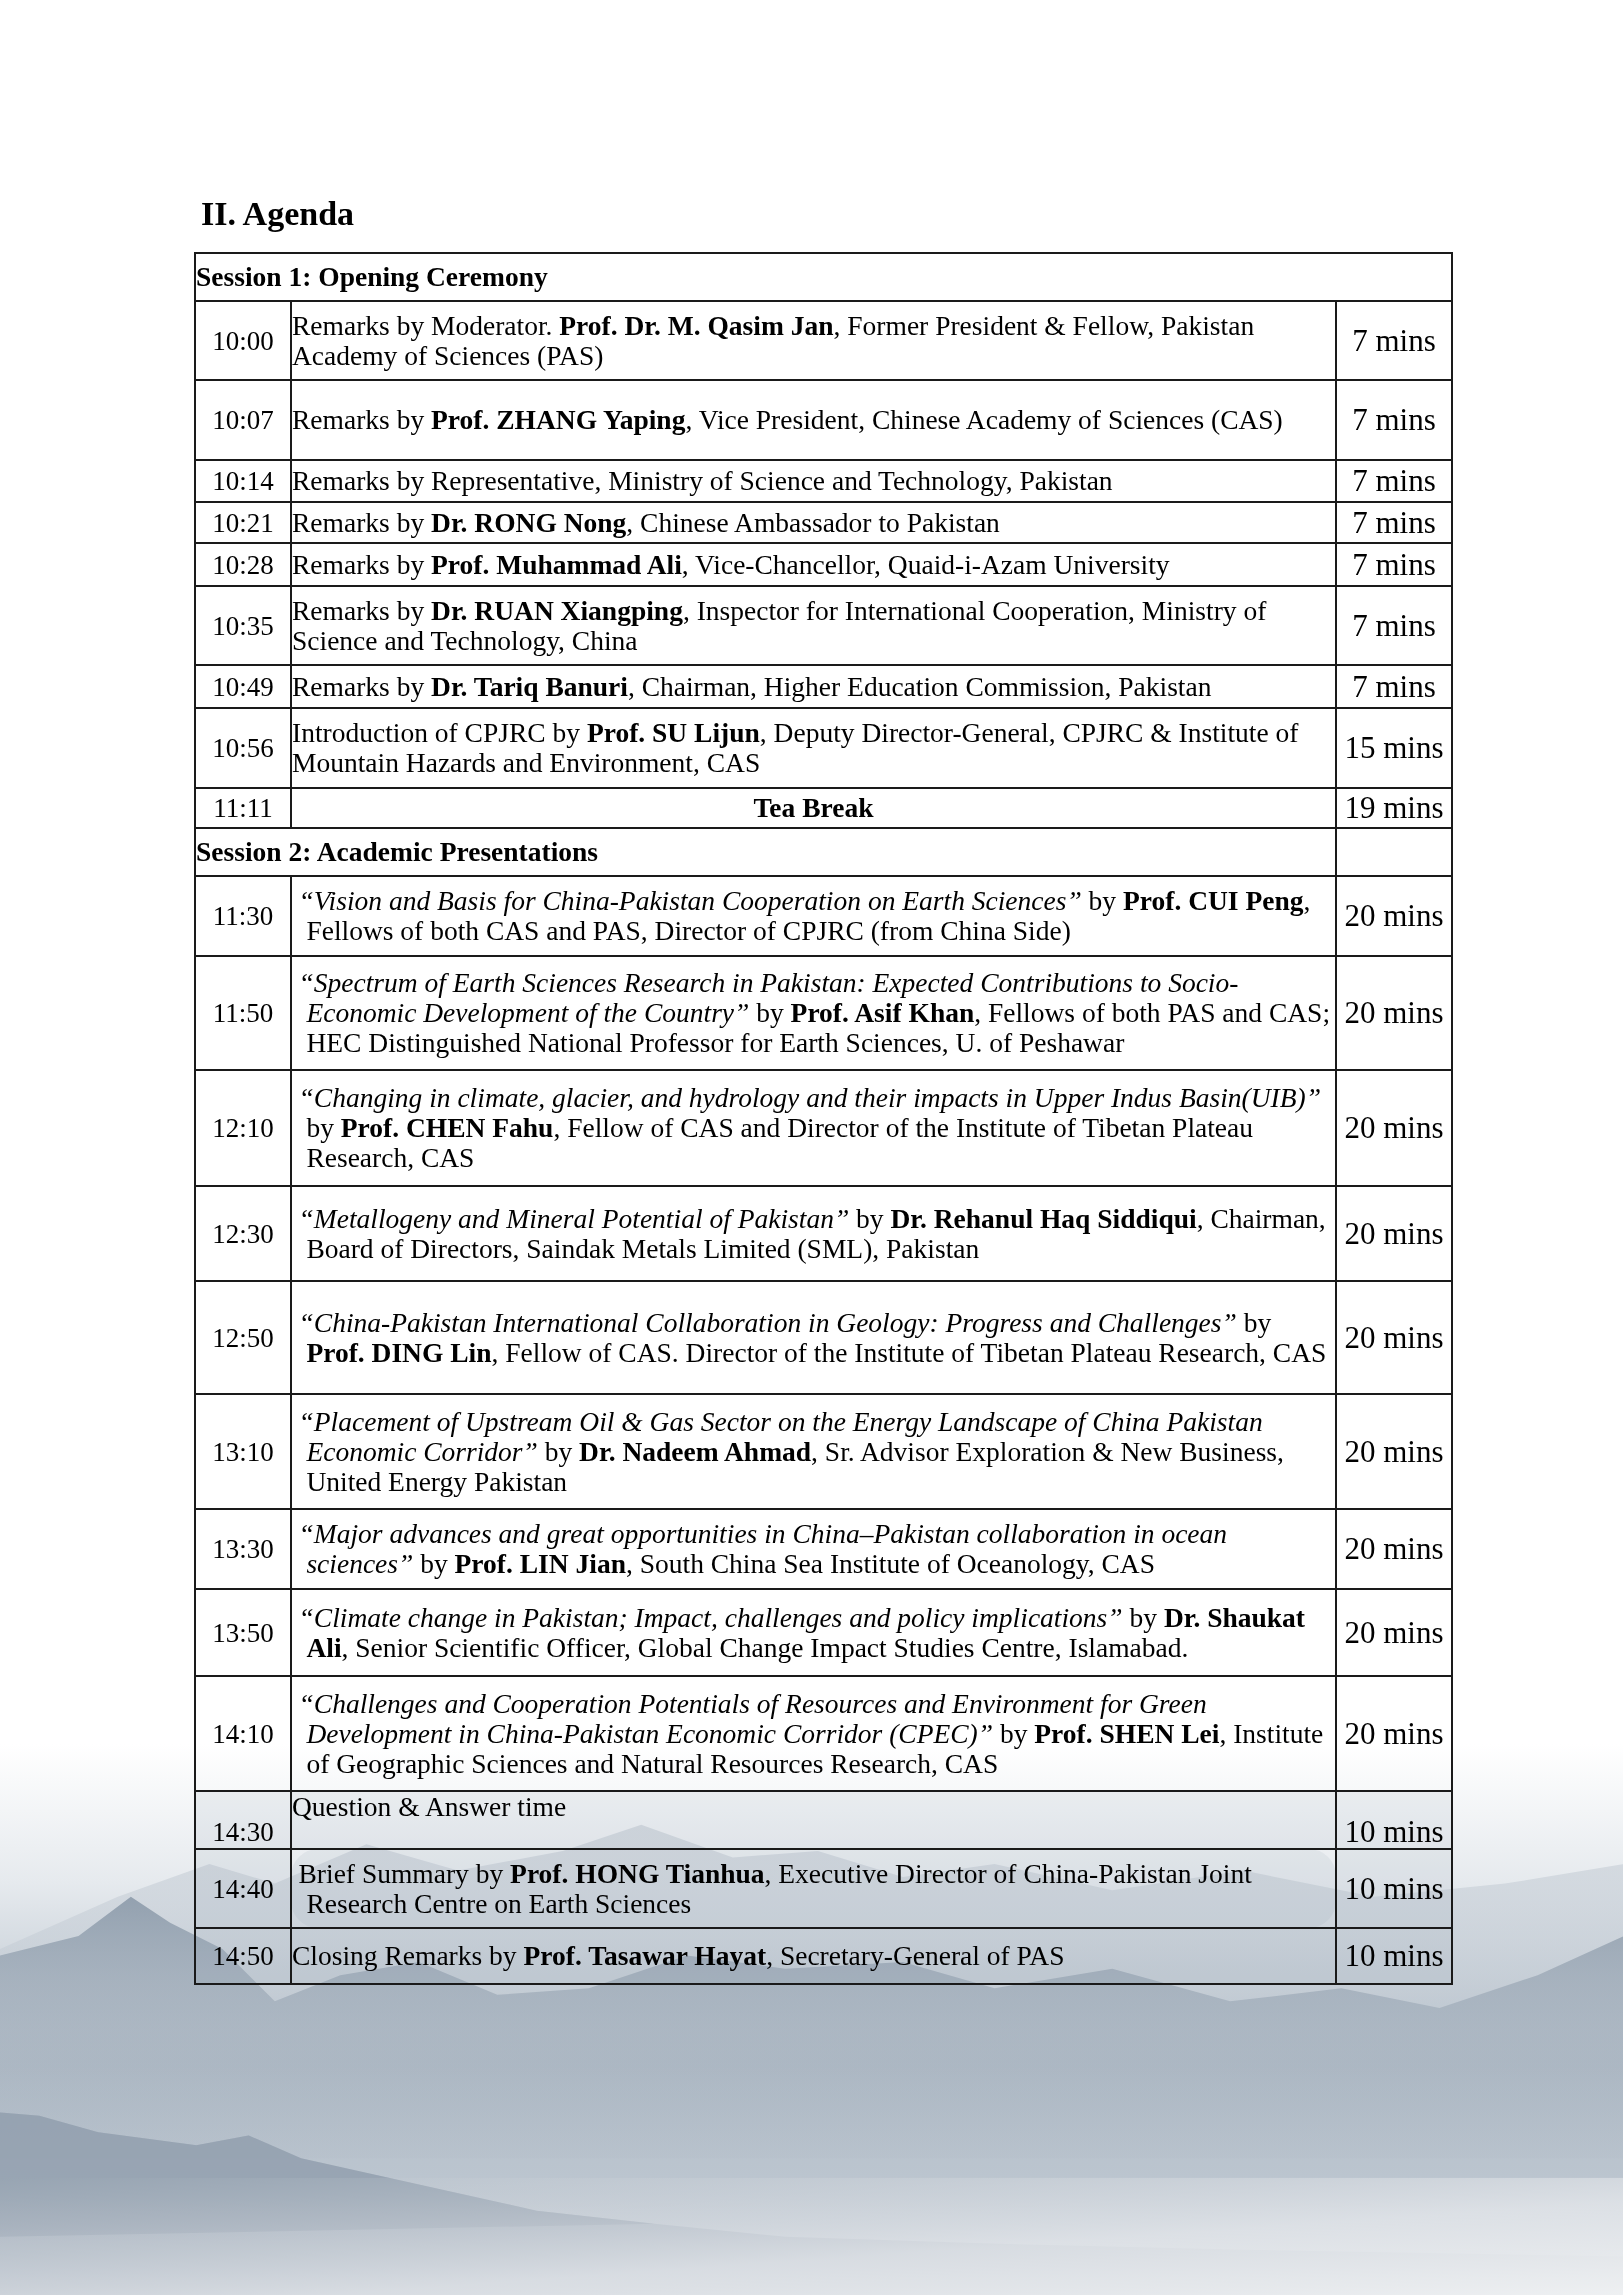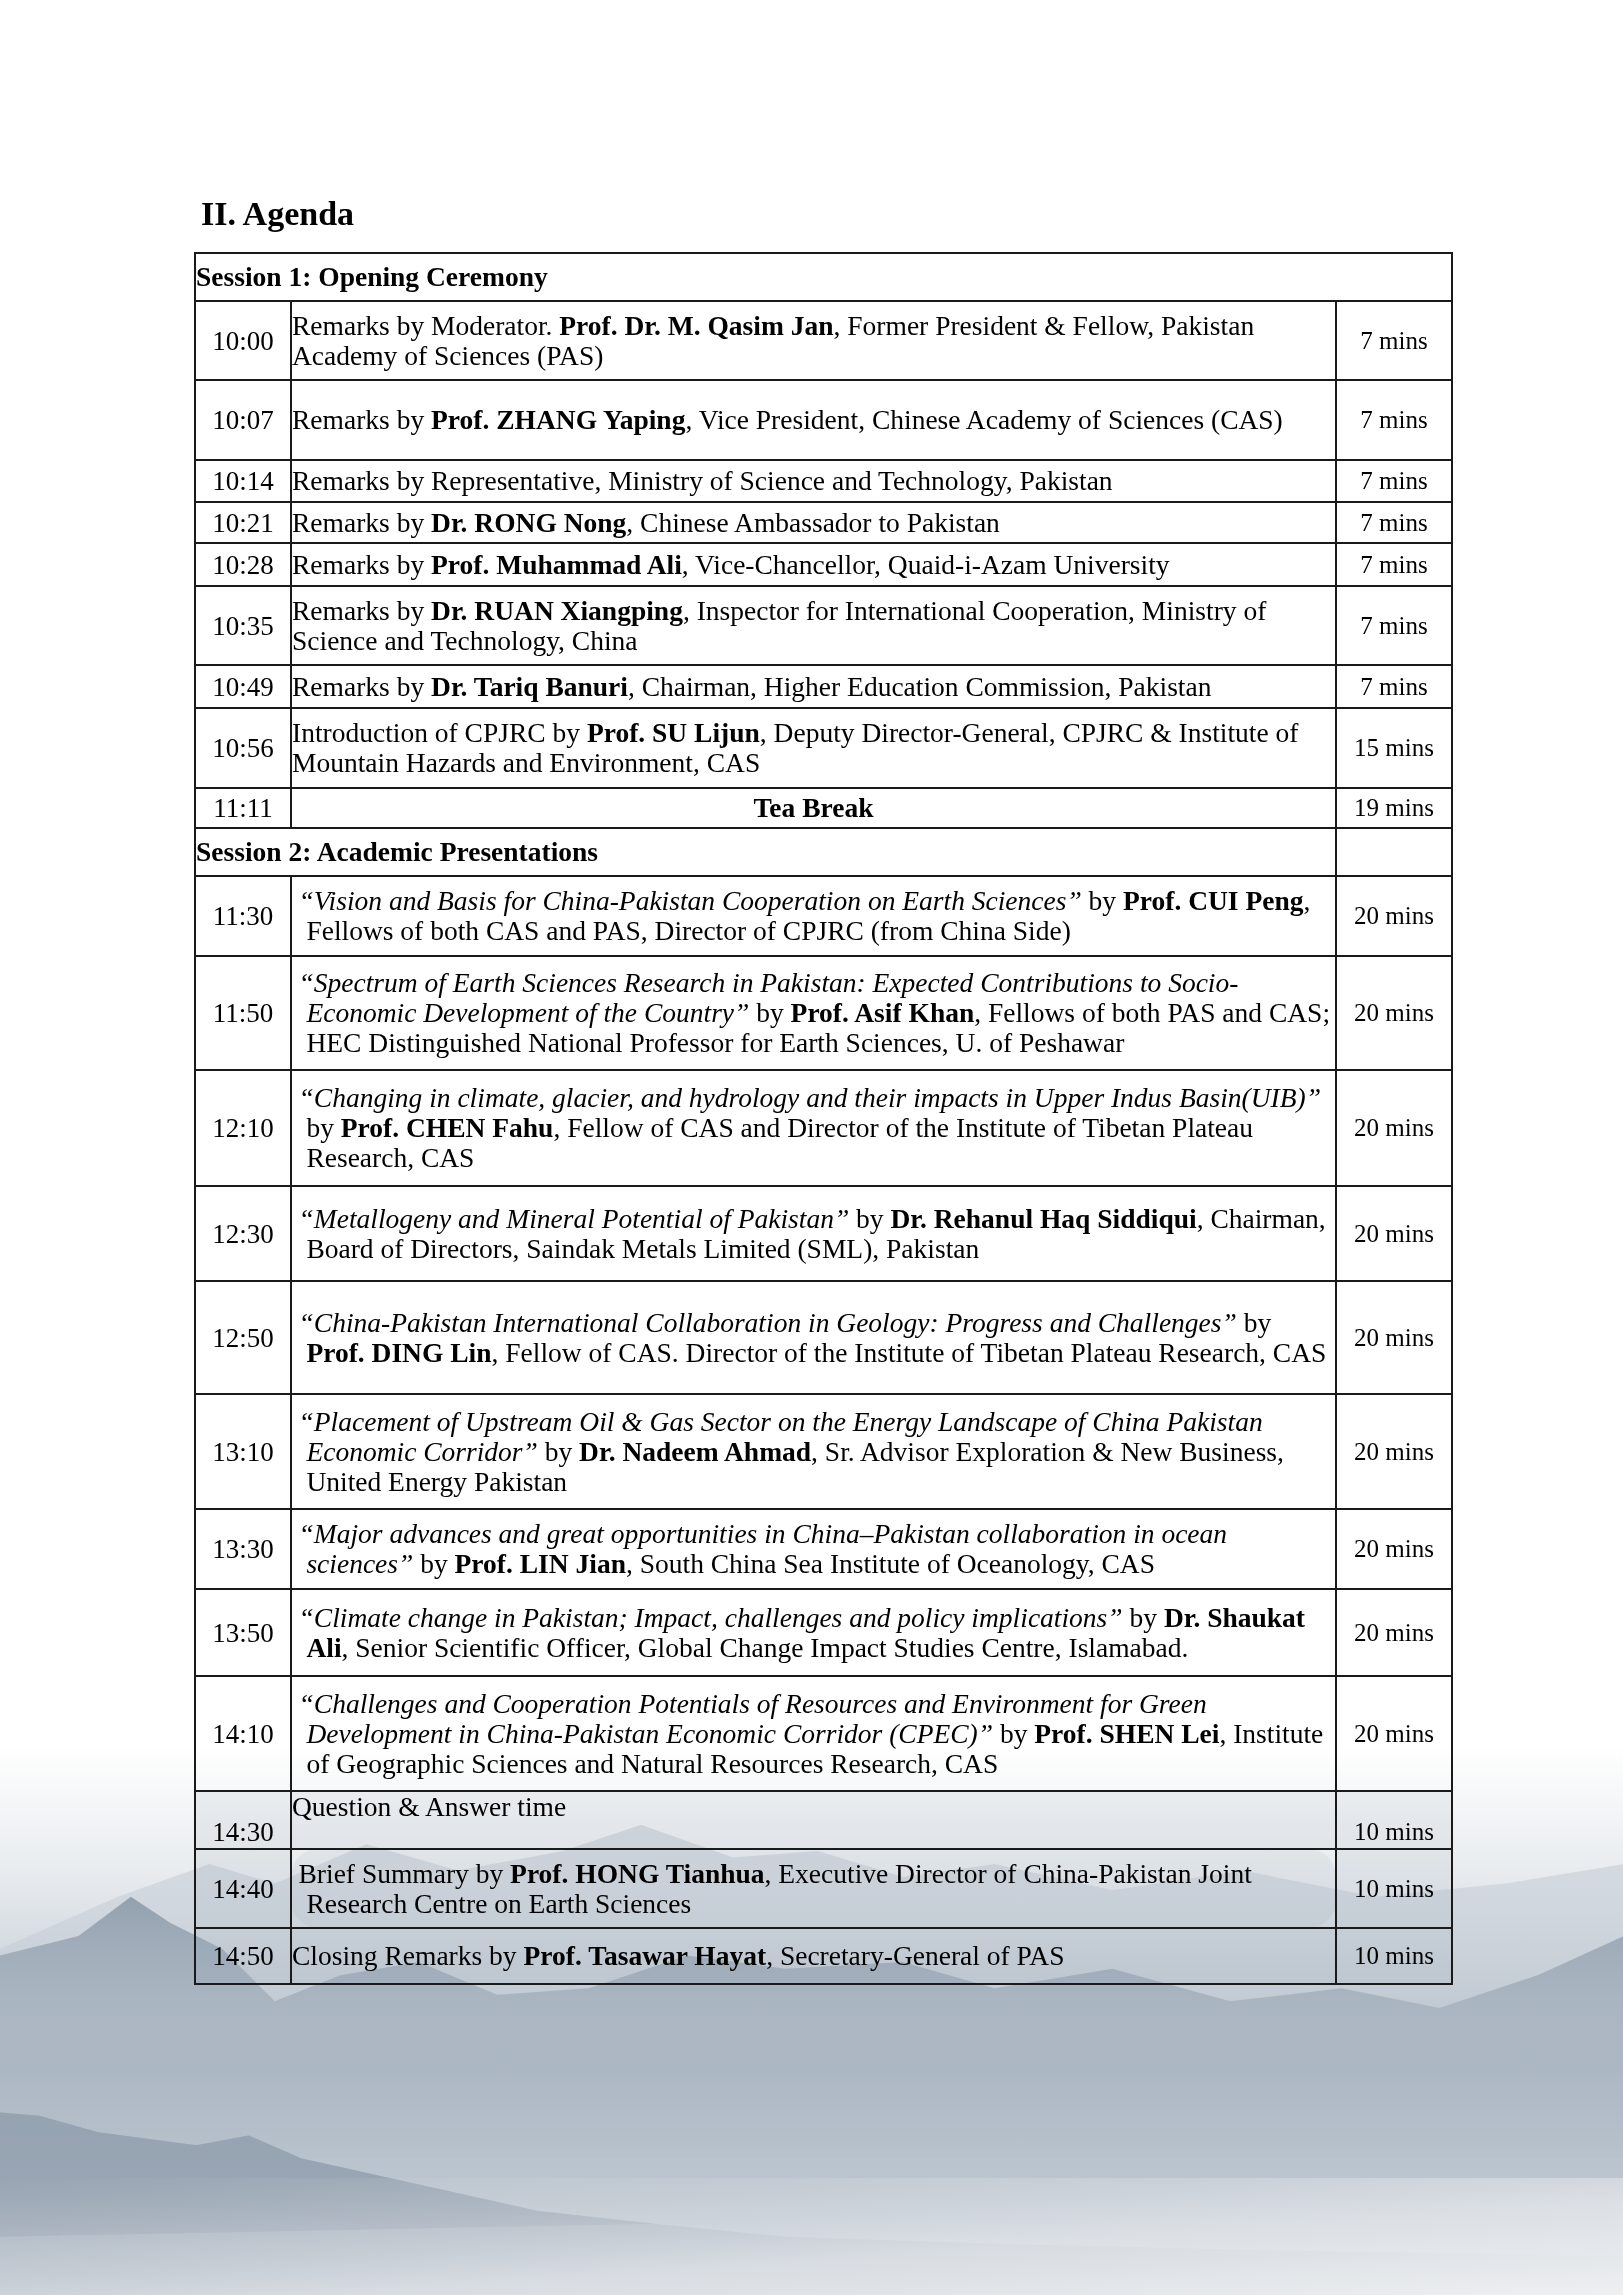--- a/index.html
+++ b/index.html
@@ -24,21 +24,21 @@
     font-size: 27.5px; line-height: 30px;
   }
   table.agenda td {
     border: 2px solid #1a1a1a; padding: 0; vertical-align: middle;
   }
   col.c-time { width: 96px; }
   col.c-desc { width: 1045px; }
   col.c-dur  { width: 116px; }
 
   td.time { text-align: center; font-size: 27px; }
-  td.dur  { text-align: center; font-size: 25px; }
+  td.dur  { text-align: center; font-size: 31px; }
   td.desc { padding: 0 2.6px 0 7.2px; }
   td.desc.talk { padding-left: 14.4px; border-radius: 27px; }
   td.desc.talk .first { margin-left: -7.9px; }
   td.session {
     font-weight: bold; font-size: 27.5px; padding-left: 41px; text-align: left;
   }
   td.teabreak { text-align: center; font-weight: bold; font-size: 27.5px; }
 
   .r-b { font-weight: bold; }
   .r-i { font-style: italic; }

